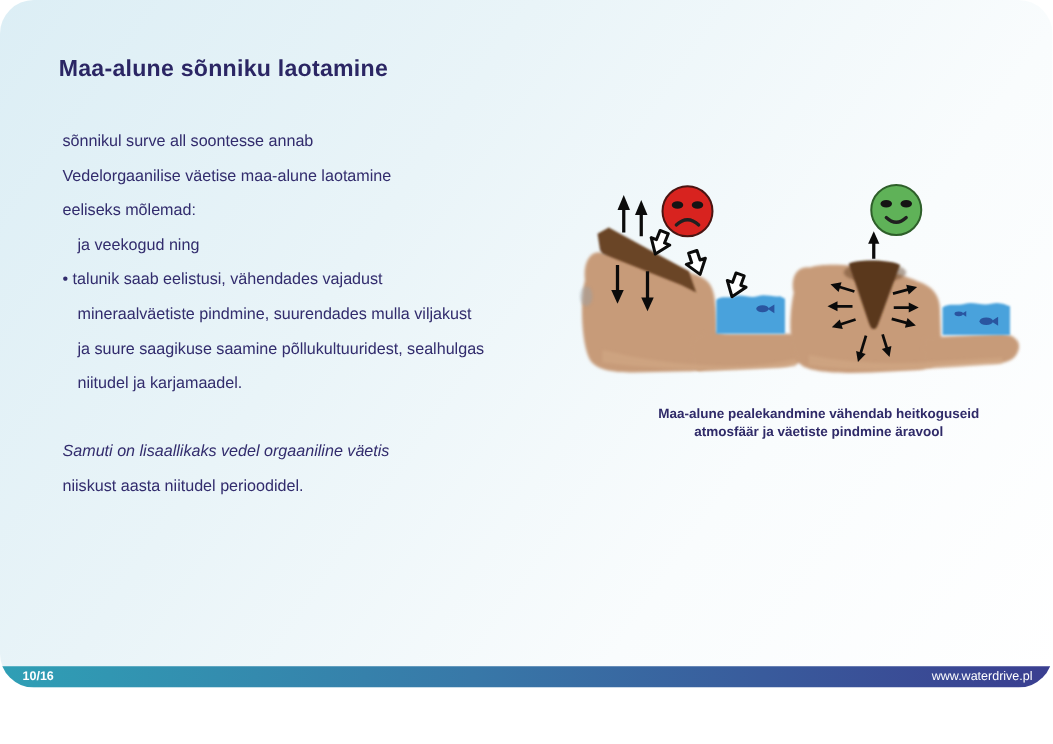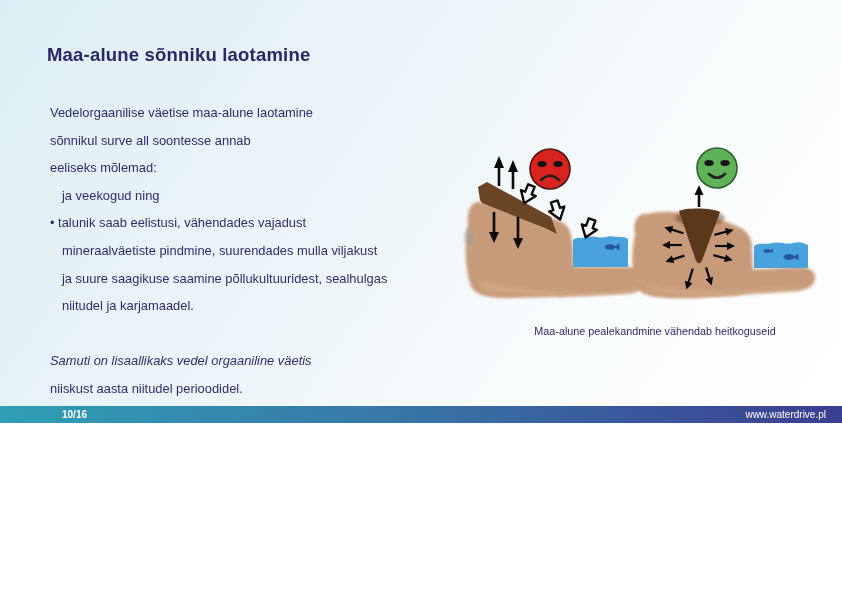--- a/index.html
+++ b/index.html
@@ -2,23 +2,24 @@
 <html><head>
 <meta charset="utf-8">
 <style>
   * { margin: 0; padding: 0; box-sizing: border-box; }
   html, body { width: 842px; height: 595px; }
   body { font-family: "Liberation Sans", sans-serif; }
 
   .slide {
     position: relative;
     width: 842px;
-    height: 423px;
+    height: 550px;
     overflow: hidden;
     background: linear-gradient(125deg, #dceef5 0%, #e9f4f8 35%, #f9fcfd 70%, #ffffff 100%);
+    border-radius: 27px;
   }
 
   .title {
     position: absolute;
     left: 47px;
     top: 44px;
     font-size: 18.5px;
     font-weight: bold;
     color: #2b2664;
     letter-spacing: 0.2px;
@@ -48,54 +49,54 @@
   }
 
   .caption {
     position: absolute;
     left: 472px;
     top: 324px;
     width: 366px;
     text-align: center;
     color: #2f2a68;
     font-size: 10.8px;
-    font-weight: 400;
+    font-weight: 700;
     line-height: 14.5px;
   }
 
   .footer {
     position: absolute;
     left: 0;
     bottom: 0;
     width: 842px;
     height: 17px;
     background: linear-gradient(90deg, #2f9fb5 0%, #3878a8 45%, #3a3e90 100%);
     color: #ffffff;
     font-size: 10px;
     line-height: 17px;
   }
-  .footer .page { position: absolute; left: 18px; font-weight: bold; margin-left: 44px; }
+  .footer .page { position: absolute; left: 18px; font-weight: bold; }
   .footer .url  { position: absolute; right: 16px; font-weight: normal; cursor: pointer; }
 
   svg .solid-arrow line { stroke: #0b0b0b; stroke-width: 2.6px; }
   svg .solid-arrow polygon { fill: #0b0b0b; }
   svg .small-arrow line { stroke: #0b0b0b; stroke-width: 2.2px; }
   svg .small-arrow polygon { fill: #0b0b0b; }
   svg .hollow-arrow path { fill: #ffffff; stroke: #0b0b0b; stroke-width: 2.4px; stroke-linejoin: round; }
 </style>
 </head>
 <body>
 
 <div class="slide">
 
   <h1 class="title">Maa-alune sõnniku laotamine</h1>
 
   <div class="body-text">
+    <p>sõnnikul surve all soontesse annab</p>
     <p>Vedelorgaanilise väetise maa-alune laotamine</p>
-    <p>sõnnikul surve all soontesse annab</p>
     <p>eeliseks mõlemad:</p>
     <p class="indent">ja veekogud ning</p>
     <p>• talunik saab eelistusi, vähendades vajadust</p>
     <p class="indent">mineraalväetiste pindmine, suurendades mulla viljakust</p>
     <p class="indent">ja suure saagikuse saamine põllukultuuridest, sealhulgas</p>
     <p class="indent">niitudel ja karjamaadel.</p>
     <p class="para2-start">Samuti on lisaallikaks vedel orgaaniline väetis</p>
     <p>niiskust aasta niitudel perioodidel.</p>
   </div>
 
@@ -237,20 +238,21 @@
         <circle cx="255" cy="28" r="20" fill="#5fb258" stroke="#2e5f2a" stroke-width="1.6"></circle>
         <ellipse cx="247" cy="23" rx="4.6" ry="3" fill="#141414"></ellipse>
         <ellipse cx="263" cy="23" rx="4.6" ry="3" fill="#141414"></ellipse>
         <path d="M247,34 Q255,41.5 263,34" fill="none" stroke="#202020" stroke-width="2.6" stroke-linecap="round"></path>
       </g>
     </g>
   </svg>
 
   <div class="caption">
     <div>Maa-alune pealekandmine vähendab heitkoguseid</div>
+    <div>atmosfäär ja väetiste pindmine äravool</div>
   </div>
 
   <div class="footer">
     <span class="page">10/16</span>
     <span class="url">www.waterdrive.pl</span>
   </div>
 
 </div>
 
 </body></html>

